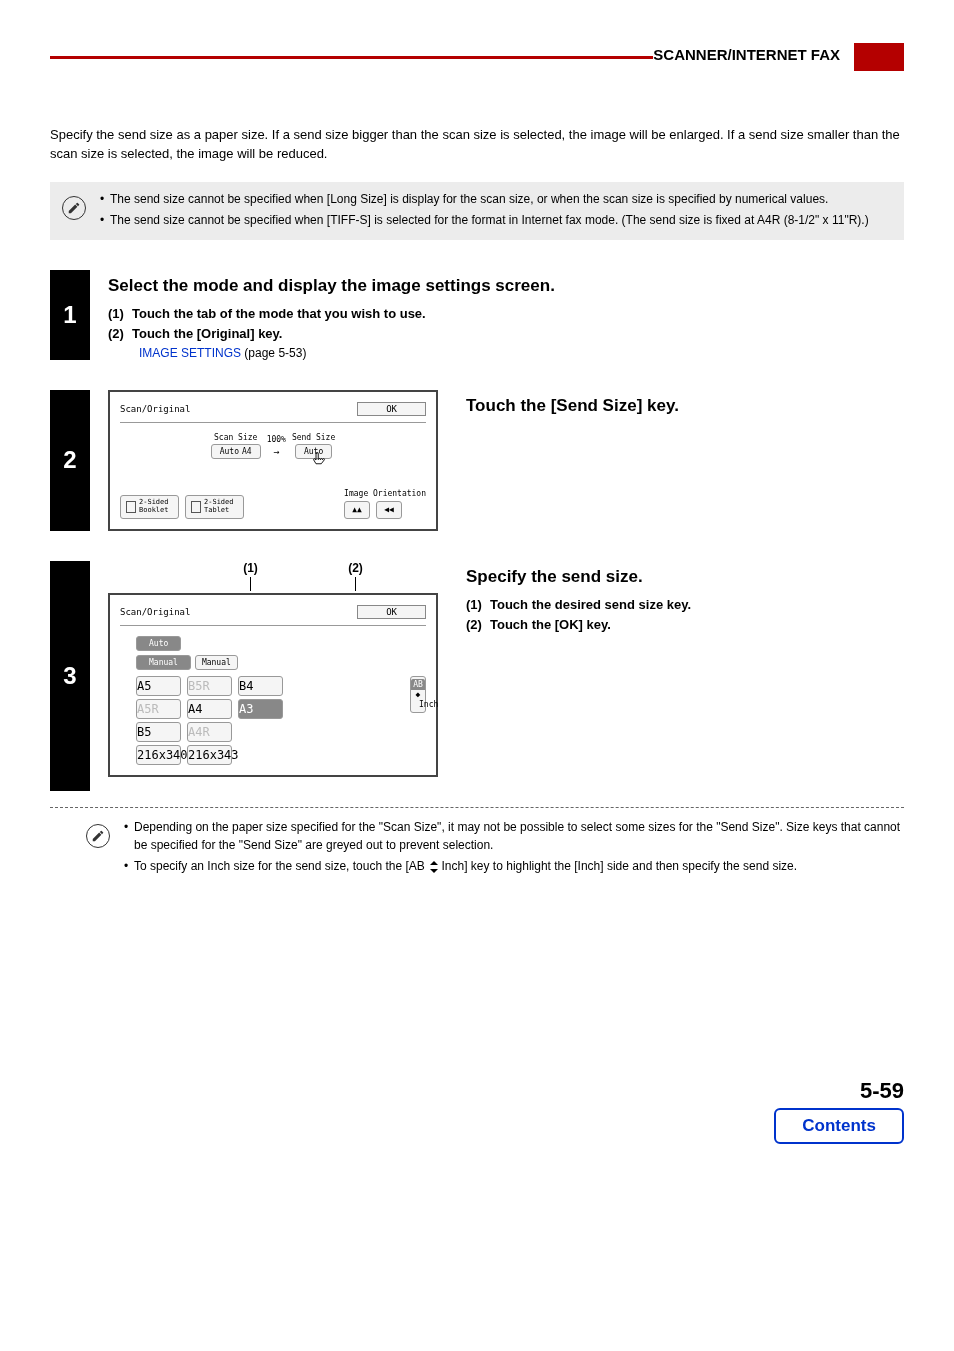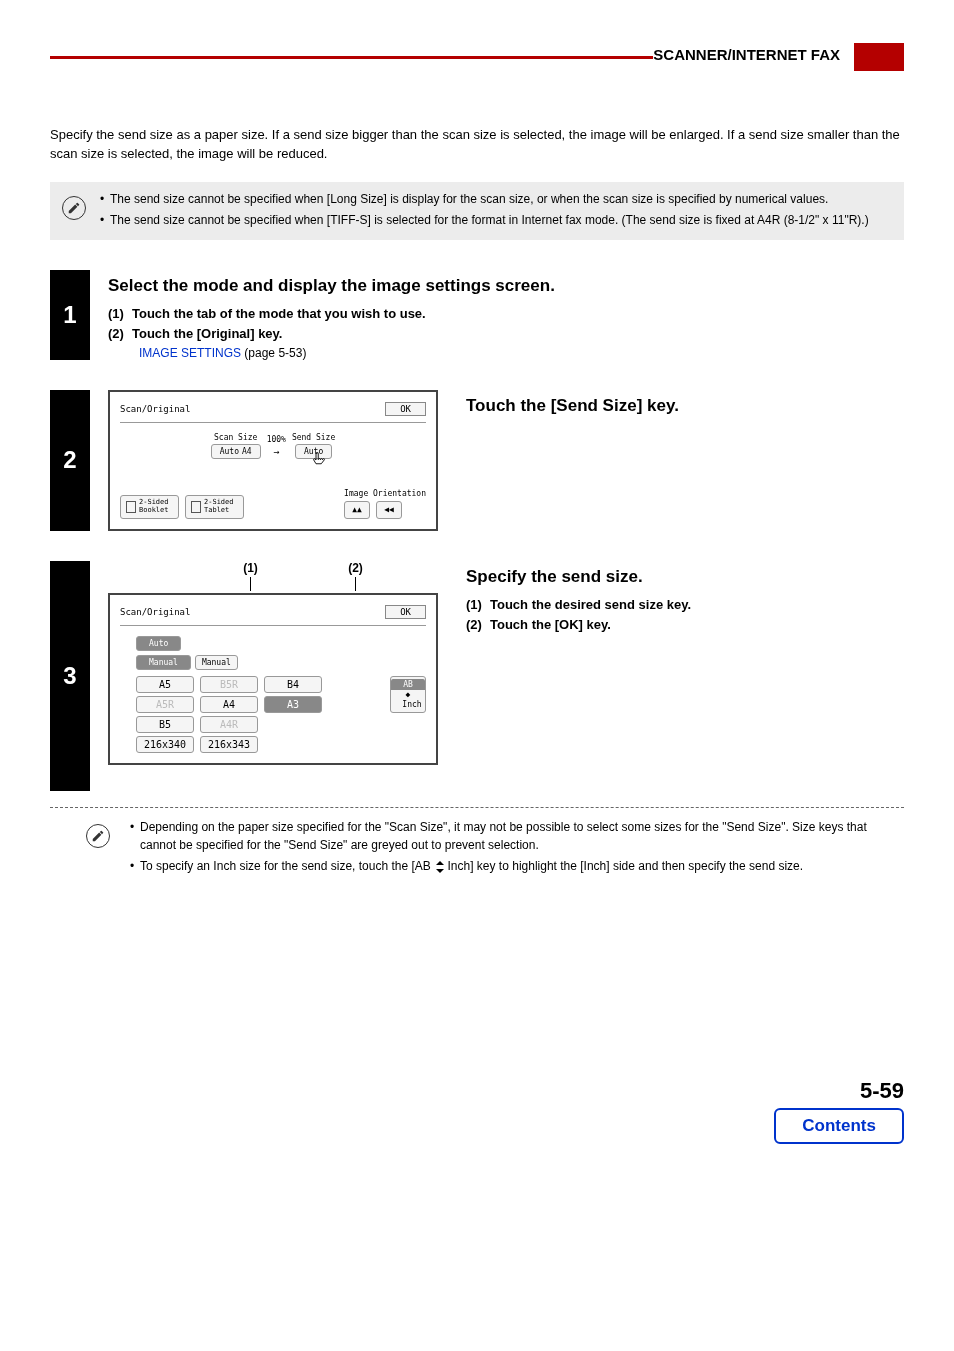--- a/index.html
+++ b/index.html
@@ -21,21 +21,21 @@
   .step-num { width: 40px; background: #000; color: #fff; font-size: 24px; font-weight: bold; display: flex; align-items: center; justify-content: center; flex: 0 0 40px; }
   .step-body { flex: 1; padding-left: 18px; }
   .step-title { font-size: 17px; font-weight: bold; margin-bottom: 10px; margin-top: 6px; }
   .substep { font-size: 13px; font-weight: bold; margin-bottom: 5px; }
   .substep-num { display: inline-block; width: 24px; }
   .link-text { color: #0033cc; font-size: 12px; font-weight: normal; margin-left: 31px; }
   .link-page { color: #000; }
   .step-flex { display: flex; gap: 28px; align-items: flex-start; }
   .panel { width: 330px; border: 2px solid #444; padding: 10px; font-family: monospace; font-size: 9px; background: #fff; }
   .panel-header { display: flex; justify-content: space-between; align-items: center; padding-bottom: 6px; border-bottom: 1px solid #999; margin-bottom: 10px; }
-  .panel-ok { border: 1px solid #888; padding: 1px 14px; font-size: 9px; background: #f5f5f5; }
+  .panel-ok { border: 1px solid #888; padding: 1px 28px; font-size: 9px; background: #f5f5f5; }
   .size-row { display: flex; align-items: center; gap: 6px; justify-content: center; margin-bottom: 30px; }
   .size-group { text-align: center; }
   .size-label { font-size: 8px; margin-bottom: 2px; }
   .size-btn { border: 1px solid #999; background: #f5f5f5; padding: 2px 8px; font-size: 8px; border-radius: 3px; display: inline-flex; align-items: center; gap: 3px; }
   .arrow-sym { font-size: 10px; }
   .hand-cursor { width: 18px; height: 18px; display: inline-block; }
   .hand-cursor svg { width: 100%; height: 100%; }
   .panel-bottom { display: flex; justify-content: space-between; align-items: flex-end; }
   .twosided-group { display: flex; gap: 6px; }
   .twosided-btn { border: 1px solid #999; background: #f5f5f5; padding: 3px 5px; font-size: 7px; display: flex; align-items: center; gap: 3px; border-radius: 3px; }
@@ -45,28 +45,28 @@
   .orient-btn { border: 1px solid #999; background: #f5f5f5; width: 26px; height: 18px; display: flex; align-items: center; justify-content: center; border-radius: 3px; font-size: 8px; }
   .mini-icon { width: 10px; height: 12px; border: 1px solid #555; display: inline-block; }
   .step3-callouts { display: flex; justify-content: space-around; font-weight: bold; font-size: 12px; margin-bottom: 2px; padding: 0 30px 0 90px; }
   .callout-line { display: flex; justify-content: space-around; padding: 0 30px 0 90px; margin-bottom: 2px; }
   .vline { width: 1px; height: 14px; background: #000; }
   .panel3-tabs { display: flex; gap: 4px; margin-bottom: 4px; }
   .tab { border: 1px solid #999; padding: 2px 12px; font-size: 8px; border-radius: 3px; background: #f5f5f5; }
   .tab.active { background: #888; color: #fff; }
   .size-grid { display: flex; gap: 6px; }
   .size-col { display: flex; flex-direction: column; gap: 3px; }
-  .grid-btn { border: 1px solid #999; padding: 2px 0; font-size: 10px; text-align: center; border-radius: 3px; background: #f5f5f5; width: 58px; }
+  .grid-btn { border: 1px solid #999; padding: 2px 0; font-size: 12px; text-align: left; border-radius: 3px; background: #f5f5f5; width: 45px; }
   .grid-btn.disabled { color: #bbb; }
   .grid-btn.selected { background: #888; color: #fff; }
-  .ab-inch { border: 1px solid #999; padding: 2px 0; font-size: 8px; text-align: center; border-radius: 3px; background: #f5f5f5; width: 36px; }
+  .ab-inch { border: 1px solid #999; padding: 2px 0; font-size: 8px; text-align: center; border-radius: 3px; background: #f5f5f5; width: 16px; }
   .ab-inch .ab-part { background: #888; color: #fff; display: block; padding: 1px 0; border-radius: 2px 2px 0 0; }
   .ab-inch .inch-part { display: block; padding: 1px 0; margin-left: 8px; }
   .dashed { border-top: 1px dashed #666; margin: 16px 0 10px 0; }
-  .step3-notes { display: flex; gap: 20px; padding: 0 0 0 36px; }
+  .step3-notes { display: flex; gap: 14px; padding: 0 0 0 36px; }
   .step3-notes ul { list-style: none; padding: 0; font-size: 12px; line-height: 1.5; }
   .step3-notes li { padding-left: 10px; position: relative; margin-bottom: 3px; }
   .step3-notes li::before { content: "•"; position: absolute; left: 0; }
   .updown-icon { display: inline-block; width: 10px; height: 10px; position: relative; vertical-align: middle; }
   .updown-icon::before { content: ""; position: absolute; top: -1px; left: 2px; border-left: 4px solid transparent; border-right: 4px solid transparent; border-bottom: 4px solid #000; }
   .updown-icon::after { content: ""; position: absolute; bottom: -1px; left: 2px; border-left: 4px solid transparent; border-right: 4px solid transparent; border-top: 4px solid #000; }
   .page-num { text-align: right; font-size: 22px; font-weight: bold; margin-top: 200px; }
   .contents-btn { position: absolute; right: 50px; bottom: 30px; border: 2px solid #0033cc; color: #0033cc; font-weight: bold; font-size: 17px; padding: 6px 26px; border-radius: 6px; background: #fff; }
   .pg-wrap { position: relative; padding-bottom: 70px; }
 </style>

